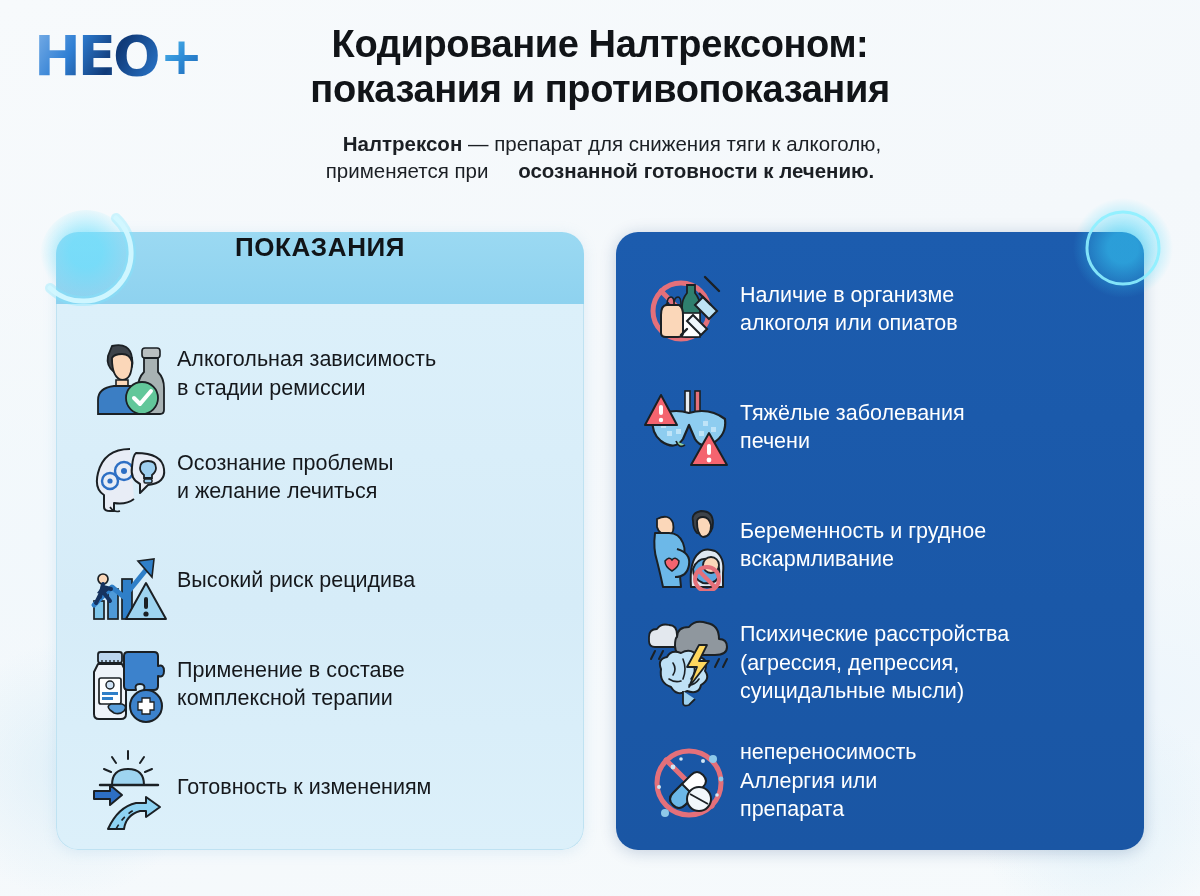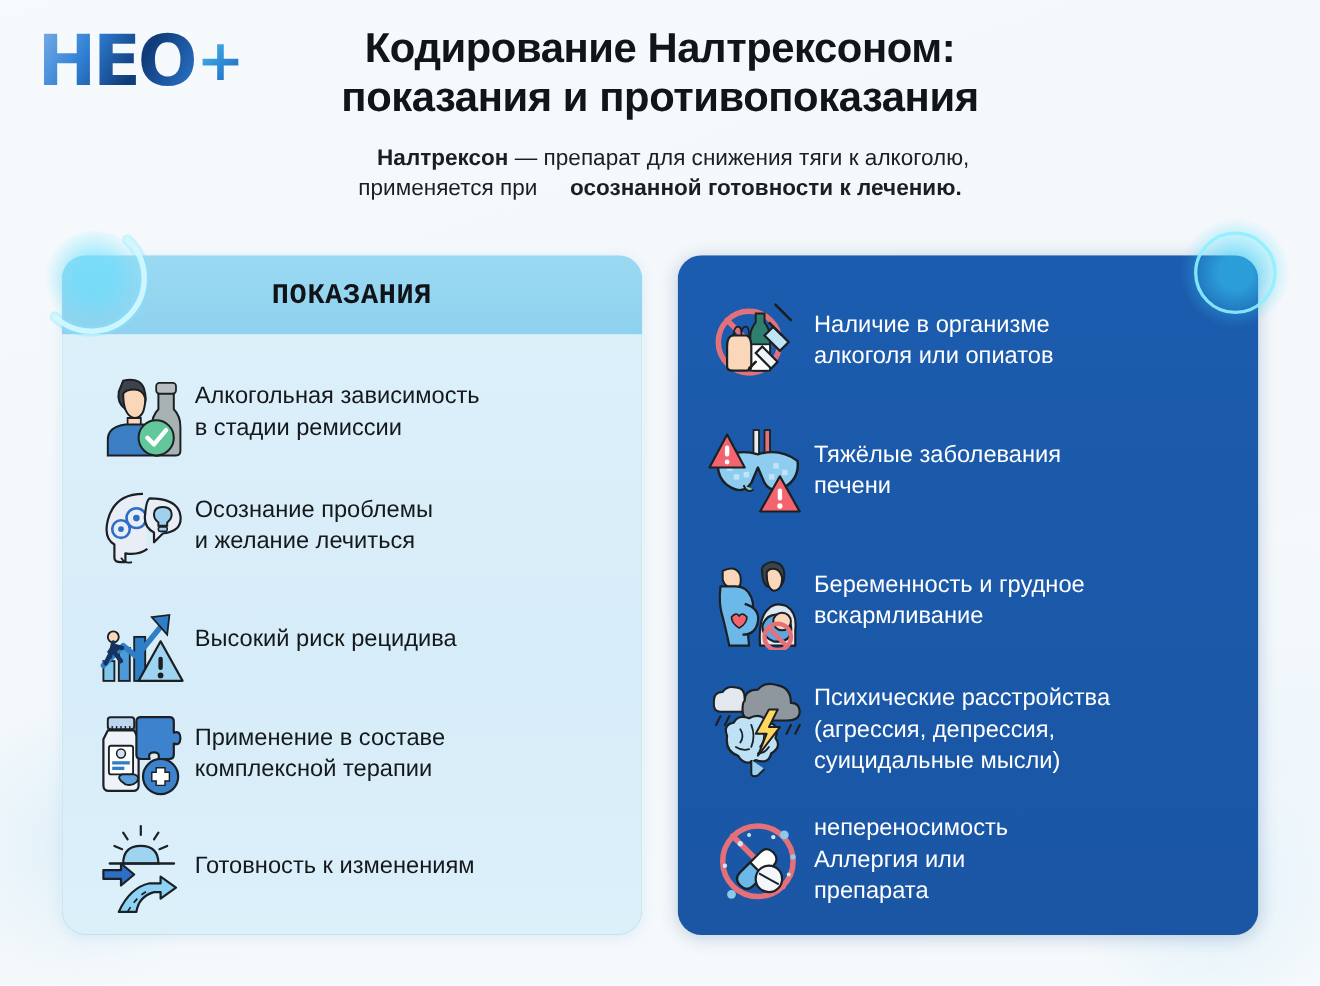--- a/index.html
+++ b/index.html
@@ -23,21 +23,21 @@
     padding-top: 22px;
   }
   .logo {
     position: absolute;
     left: 34px; top: 26px;
     width: 176px; height: 60px;
     display: flex; align-items: center;
     letter-spacing: -1px;
   }
   .logo-text {
-    font-size: 64px;
+    font-size: 56px;
     font-weight: 800;
     line-height: 1;
     background: linear-gradient(120deg, #7fb2e8 0%, #2f7fd4 32%, #103a78 62%, #2b7ad0 100%);
     -webkit-background-clip: text;
     background-clip: text;
     color: transparent;
     font-family: "DejaVu Sans", sans-serif;
     letter-spacing: -3px;
   }
   .logo-plus {
@@ -85,23 +85,22 @@
   .card-inner {
     position: relative;
     width: 100%; height: 618px;
     border-radius: 22px;
     overflow: hidden;
     display: flex;
     flex-direction: column;
   }
   .card-head {
     height: 72px;
-    display: flex; align-items: center; justify-content: center;
+    display: flex; justify-content: center;
     flex: 0 0 72px;
-    font-family: Liberation Mono, monospace;
   }
   .card-head-title {
     font-size: 26px;
     font-weight: 800;
     letter-spacing: 0.6px;
   }
   .card-body {
     flex: 1;
     padding: 18px 26px 10px 26px;
     display: flex;

